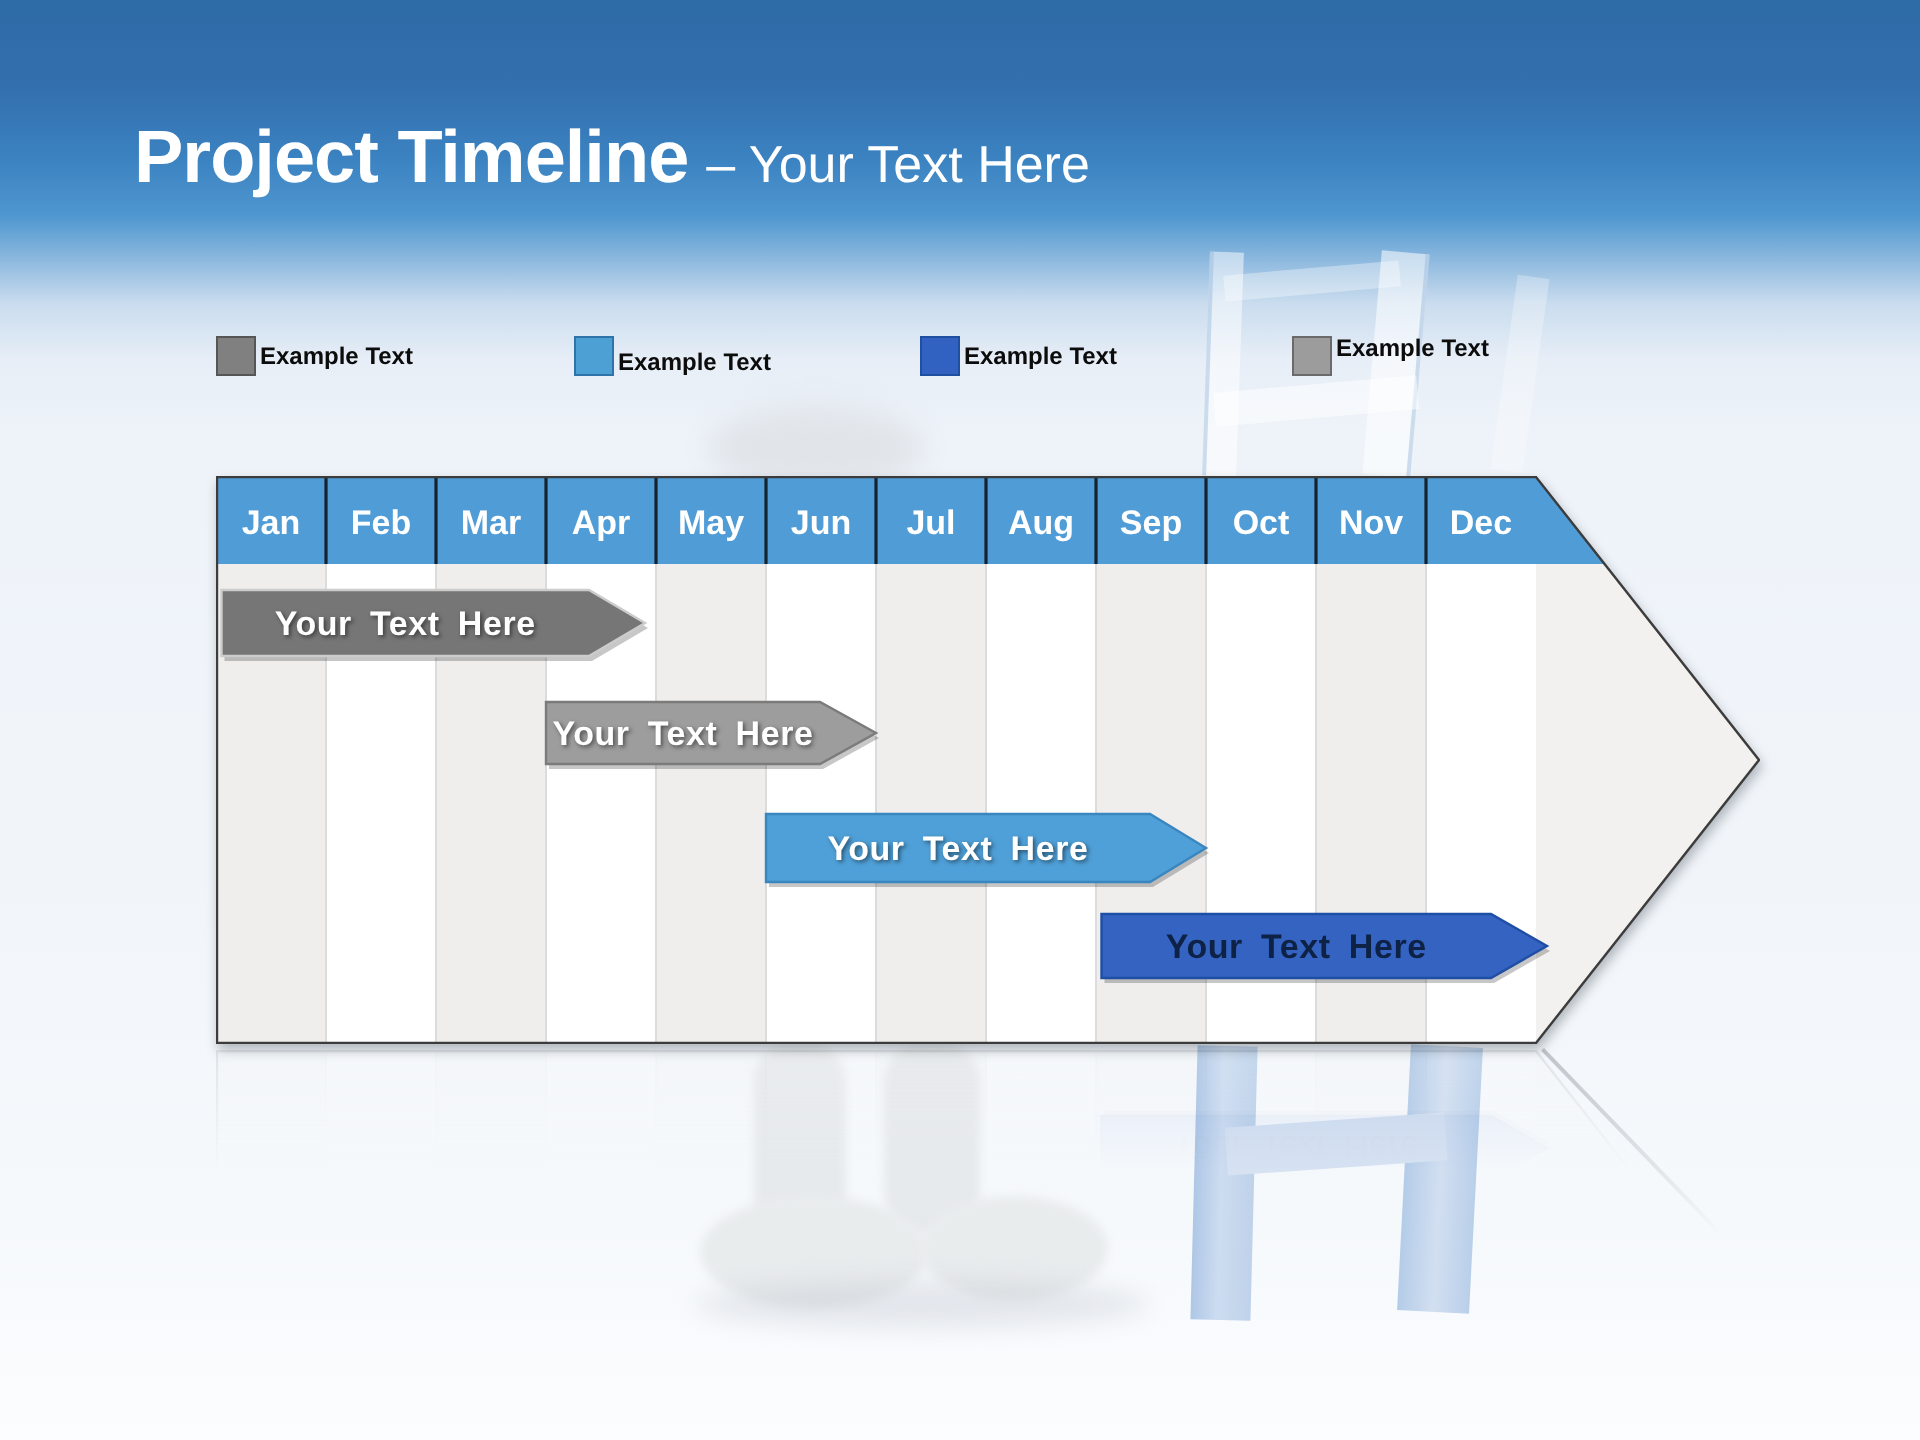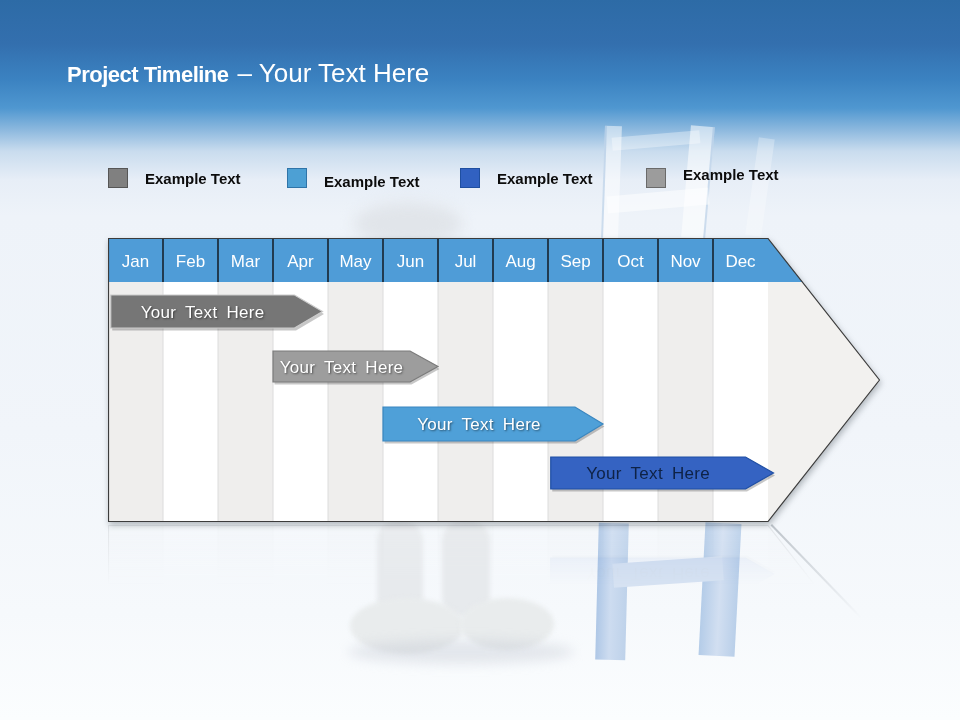--- a/index.html
+++ b/index.html
@@ -7,32 +7,32 @@
     width:960px;height:720px;overflow:hidden;position:relative;
     font-family:"Liberation Sans","DejaVu Sans",sans-serif;
     background:linear-gradient(180deg,
       #2d6ba6 0%, #336fae 6%, #3b82c1 11%, #4f97d0 15%,
       #8cb8de 18%, #c9dcee 21%, #e7eef7 25%, #eef3f9 30%,
       #f1f5fa 60%, #f6f9fc 85%, #fbfdfe 100%);
   }
 
   
   .title{position:absolute;left:67px;top:58px;z-index:5;color:#fff;white-space:nowrap;}
-  .title .t-bold{font-size:22px;font-weight:bold;letter-spacing:-0.5px;}
+  .title .t-bold{font-size:37px;font-weight:bold;letter-spacing:-0.5px;}
   .title .t-light{font-size:26px;font-weight:normal;margin-left:9px;letter-spacing:0;}
 
   
   .legend{position:absolute;left:0;top:0;width:960px;height:0;z-index:5;}
   .legend-item{position:absolute;top:168px;display:flex;align-items:center;}
   .legend-swatch{width:20px;height:20px;box-sizing:border-box;border:1.5px solid #555;flex:0 0 auto;}
-  .legend-label{margin-left:17px;font-size:15px;font-weight:bold;color:#0c0c0c;white-space:nowrap;}
+  .legend-label{margin-left:2px;font-size:12px;font-weight:bold;color:#0c0c0c;white-space:nowrap;}
 
   
   .chart{position:absolute;left:108px;top:238px;width:772px;height:340px;z-index:3;
-         filter:drop-shadow(1px 3px 3px rgba(50,60,70,.35));}
+         filter:drop-shadow(1px 3px 3px rgba(50,60,70,.35));font-weight:bold;}
   .chart svg{display:block;}
   .month-label{font-size:17px;}
   .bar-label{font-size:17px;letter-spacing:.3px;word-spacing:4px;}
   .bar-label.shadowed{text-shadow:1px 1px 2px rgba(0,0,0,.5);}
 
   .chart-reflection{position:absolute;left:108px;top:525px;width:772px;height:78px;z-index:2;
     overflow:hidden;transform:scaleY(-1);opacity:.09;
     -webkit-mask-image:linear-gradient(to top,#000 8%,transparent 78%);
             mask-image:linear-gradient(to top,#000 8%,transparent 78%);}
   .chart-reflection svg{margin-top:-206px;}

